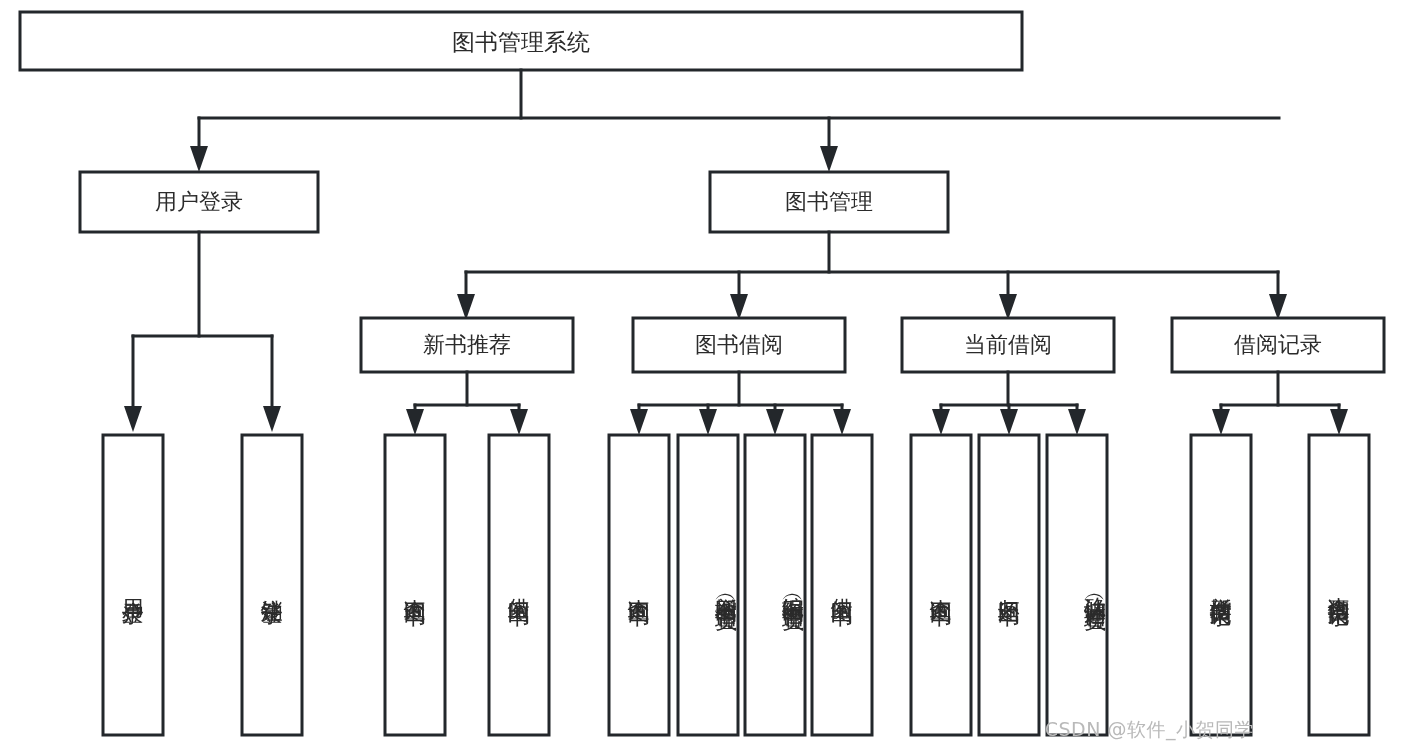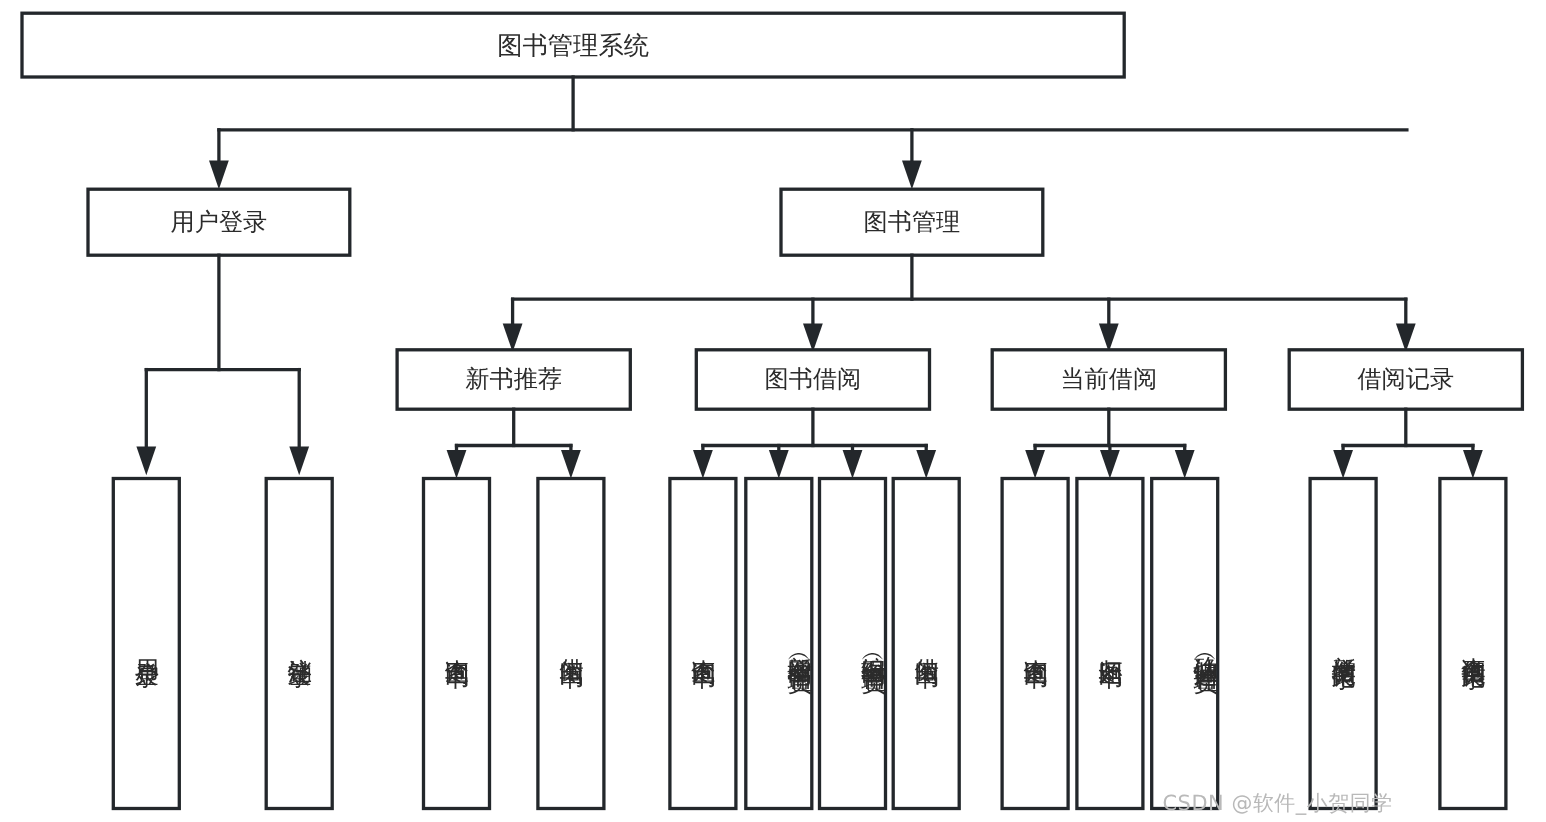--- a/index.html
+++ b/index.html
@@ -72,21 +72,21 @@
     display: flex;
     align-items: flex-start;
     justify-content: center;
     pointer-events: none;
   }
   .vlabel.centered {
     align-items: center;
   }
   .watermark {
     position: absolute;
-    right: 8px;
+    right: 20px;
     bottom: 4px;
     font-family: "DejaVu Sans", "Liberation Sans", sans-serif;
     font-size: 19px;
     color: #b9b9b9;
     white-space: nowrap;
     letter-spacing: 0.5px;
   }
 </style>
 </head>
 <body>

